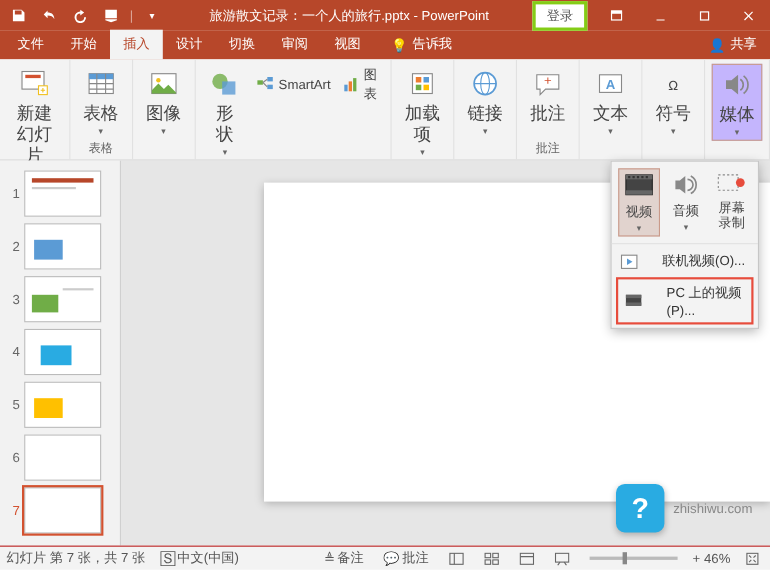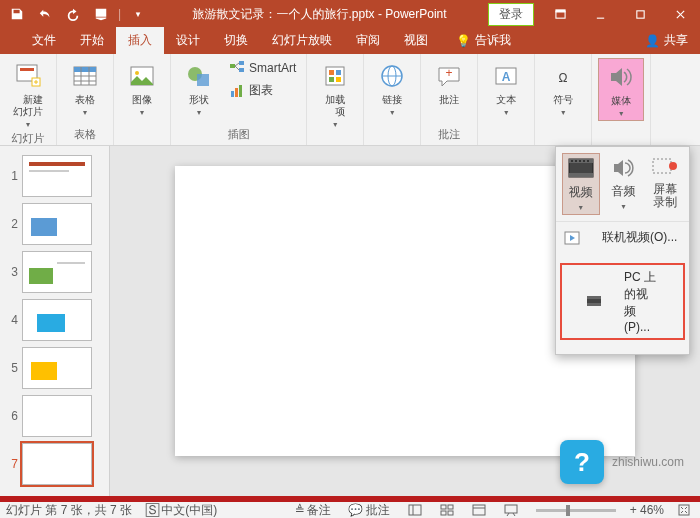--- a/index.html
+++ b/index.html
@@ -4,59 +4,59 @@
 <style>
 *{margin:0;padding:0;box-sizing:border-box;font-family:"Microsoft YaHei","Segoe UI",sans-serif;font-size:12px;user-select:none}
 body{width:700px;height:518px;background:#fff;overflow:hidden;position:relative}
 .titlebar{height:28px;background:#b7472a;display:flex;align-items:center;color:#fff}
 .qat{display:flex;align-items:center;padding-left:4px;gap:2px}
 .qat-btn{width:26px;height:24px;display:flex;align-items:center;justify-content:center;color:#fff}
 .qat-btn svg{width:14px;height:14px;fill:#fff}
 .qat-sep{color:rgba(255,255,255,.5);margin:0 2px}
 .title{flex:1;text-align:center;font-size:12px;color:#fff}
 .win-controls{display:flex;align-items:center;gap:0}
-.login-btn{background:#fff;color:#555;padding:2px 10px;font-size:12px;margin-right:6px;border:1px solid #84cc16}
+.login-btn{background:#fff;color:#555;padding:2px 10px;font-size:12px;margin-right:6px;border:3px solid #84cc16}
 .win-btn{width:40px;height:28px;display:flex;align-items:center;justify-content:center;color:#fff}
 .win-btn svg{width:11px;height:11px;stroke:#fff;fill:none;stroke-width:1.2}
-.tabs{height:26px;background:#b7472a;display:flex;align-items:flex-end;padding-left:20px;color:#fff}
+.tabs{height:26px;background:#b7472a;display:flex;align-items:flex-end;padding-left:4px;color:#fff}
 .tab{padding:5px 12px;font-size:12px;cursor:pointer;color:#fff}
 .tab.active{background:#f3f3f3;color:#b7472a}
 .tab-tell{display:flex;align-items:center;gap:4px;margin-left:4px}
 .tab-share{margin-left:auto;padding-right:12px;display:flex;align-items:center;gap:4px}
 .ribbon{height:92px;background:#f3f3f3;border-bottom:1px solid #d4d4d4;display:flex;position:relative}
 .rgroup{display:flex;flex-direction:column;align-items:center;justify-content:space-between;padding:4px 6px 2px;border-right:1px solid #e1e1e1;height:100%}
 .rgroup-content{display:flex;align-items:flex-start;gap:4px;flex:1}
 .rgroup-label{font-size:11px;color:#666;padding-bottom:1px}
 .rbtn-lg{display:flex;flex-direction:column;align-items:center;justify-content:center;gap:2px;padding:2px 6px;min-width:40px;cursor:pointer}
 .rbtn-lg .icon{width:32px;height:32px;display:flex;align-items:center;justify-content:center}
-.rbtn-lg .lbl{font-size:10px;color:#444;text-align:right;line-height:1.2}
-.rbtn-lg.active{background:#f9a8d4;border:1px solid #c99a8a}
+.rbtn-lg .lbl{font-size:16px;color:#444;text-align:center;line-height:1.2}
+.rbtn-lg.active{background:#c4b5fd;border:1px solid #c99a8a}
 .caret{font-size:8px;color:#666}
-.small-stack{display:flex;flex-direction:column;gap:2px}
+.small-stack{display:flex;gap:2px}
 .rbtn-sm{display:flex;align-items:center;gap:4px;padding:2px 4px;font-size:11px;color:#444}
 .rbtn-sm .ico{width:16px;height:16px;display:flex;align-items:center;justify-content:center}
 .workspace{position:absolute;top:146px;left:0;right:0;bottom:22px;background:#e6e6e6;display:flex}
 .thumbs{width:110px;background:#f2f2f2;border-right:1px solid #d0d0d0;overflow-y:auto;padding:6px 0}
 .thumb-row{display:flex;align-items:center;gap:4px;padding:3px 6px}
 .thumb-num{width:12px;text-align:right;font-size:12px;color:#666}
 .thumb{width:70px;height:42px;background:#fff;border:1px solid #bbb;position:relative;overflow:hidden}
 .thumb.sel{outline:2px solid #d35230}
 .thumb .tc{position:absolute}
-.canvas{flex:1;position:relative;display:flex;align-items:center;justify-content:center}
+.canvas{flex:1;position:relative;display:flex;align-items:center;justify-content:flex-end}
 .slide{width:460px;height:290px;background:#fff;box-shadow:0 2px 8px rgba(0,0,0,.25);margin-top:-20px}
 .media-pop{position:absolute;right:10px;top:0;width:135px;background:#f3f3f3;border:1px solid #c6c6c6;box-shadow:0 3px 10px rgba(0,0,0,.3);z-index:10}
 .media-row1{display:flex;padding:6px;gap:6px;border-bottom:1px solid #e1e1e1}
 .media-btn{display:flex;flex-direction:column;align-items:center;gap:2px;padding:2px;font-size:11px;color:#444;flex:1}
 .media-btn.sel{background:#e1d3ce;border:1px solid #c99a8a}
 .media-btn .mi{width:30px;height:26px;display:flex;align-items:center;justify-content:center}
 .media-menu{padding:2px 0}
 .media-item{display:flex;align-items:center;gap:22px;padding:5px 8px;font-size:12px;color:#333}
 .media-item .mii{width:16px;height:16px;display:flex;align-items:center;justify-content:center}
-.media-item.hl{border:2px solid #e74c3c;margin:12px 4px;padding:4px 24px}
-.statusbar{position:absolute;bottom:0;left:0;right:0;height:22px;background:#f3f3f3;border-top:6px solid #b91c1c;display:flex;align-items:center;font-size:11px;color:#555;padding:0 6px;gap:10px}
+.media-item.hl{border:2px solid #e74c3c;margin:1px 4px;padding:4px 6px}
+.statusbar{position:absolute;bottom:0;left:0;right:0;height:22px;background:#f3f3f3;border-top:1px solid #b91c1c;display:flex;align-items:center;font-size:11px;color:#555;padding:0 6px;gap:10px}
 .statusbar .sp{flex:1}
 .sb-btn{display:flex;align-items:center;gap:2px;padding:0 4px}
 .zoom-slider{width:80px;height:3px;background:#bbb;position:relative;margin:0 4px}
 .zoom-slider::after{content:"";position:absolute;left:38%;top:-4px;width:4px;height:11px;background:#888}
 .watermark{position:absolute;right:16px;bottom:34px;display:flex;align-items:center;gap:8px;z-index:20}
 .wm-icon{width:44px;height:44px;background:#29abe2;border-radius:8px;display:flex;align-items:center;justify-content:center;color:#fff;font-size:26px;font-weight:bold;box-shadow:0 2px 6px rgba(0,0,0,.25)}
 .wm-text{font-size:22px;color:#29abe2;font-weight:bold}
 .wm-sub{font-size:12px;color:#888}
 </style>
 </head>
@@ -116,21 +116,20 @@
       </div>
   </div>
 </div>
 
 <div class="tabs">
   <div class="tab">文件</div>
   <div class="tab">开始</div>
   <div class="tab active">插入</div>
   <div class="tab">设计</div>
   <div class="tab">切换</div>
-  <div class="tab">幻灯片放映</div>
   <div class="tab">审阅</div>
   <div class="tab">视图</div>
   <div class="tab tab-tell">
       <span>💡</span>
       <span>告诉我</span>
     </div>
   <div class="tab tab-share">
       <span>👤</span>
       <span>共享</span>
     </div>

